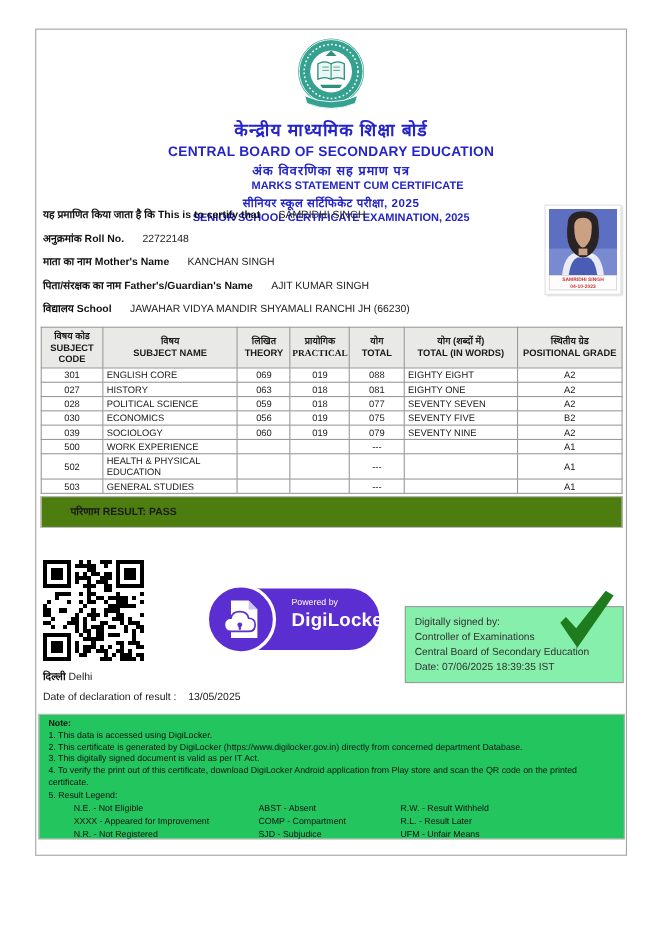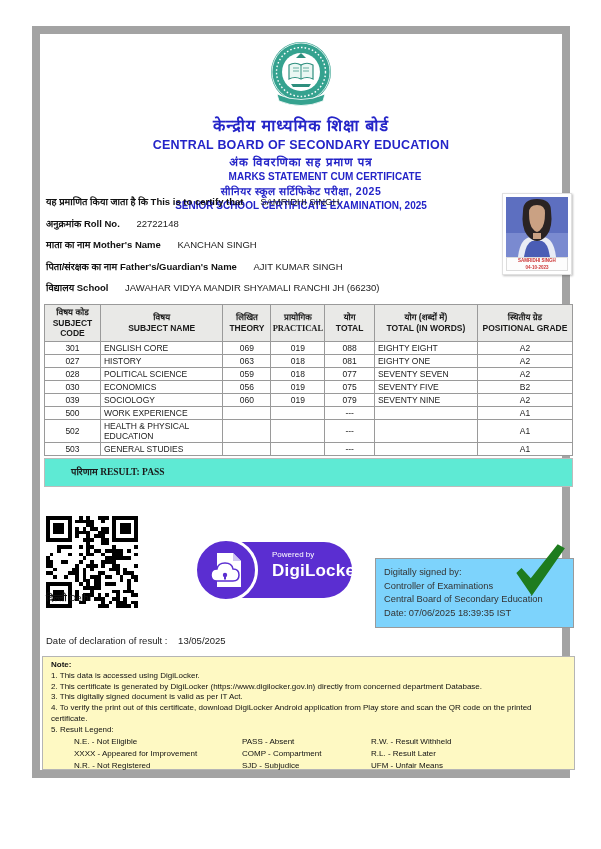--- a/index.html
+++ b/index.html
@@ -1,19 +1,19 @@
 <!DOCTYPE html>
 <html><head>
 <meta charset="utf-8">
 <style>
   * { margin:0; padding:0; box-sizing:border-box; }
   html,body { width:601px; height:849px; background:#ffffff;
     font-family:"Liberation Sans","DejaVu Sans",sans-serif; color:#1a1a1a; }
   .frame { position:absolute; left:32px; top:26px; width:538px; height:752px;
-    border:8px solid #a3a3a3; background:#ffffff; }
+    border:1px solid #a3a3a3; background:#ffffff; }
 
   
   .header { position:absolute; left:0; top:6px; width:100%; text-align:center; }
   .logo { display:block; margin:0 auto 2px auto; }
   .t-blue { color:#2424c8; font-weight:bold; }
   .h-hi-big   { font-size:16px; letter-spacing:1px; }
   .h-en-big   { font-size:12.5px; margin-top:2px; letter-spacing:.2px; }
   .h-hi-mid   { font-size:11.5px; margin-top:2px; letter-spacing:1px; }
   .h-en-mid   { font-size:10px;  margin-top:2px;padding-left:48px; }
   .h-hi-exam  { font-size:10.5px; margin-top:2px; letter-spacing:.5px; }
@@ -38,46 +38,46 @@
   table.marks { position:absolute; left:4px; top:270px; width:529px;
     border-collapse:collapse; table-layout:fixed; font-size:8.5px; }
   .marks th, .marks td { border:1px solid #9a9a9a; padding:1px 3px; vertical-align:middle; }
   .marks th { background:#e9e9e7; font-weight:bold; line-height:10.5px; padding:2px 1px; }
   .marks td { height:13px; line-height:10px; background:#fff; }
   .c-center { text-align:center; } .c-left { text-align:left; }
   .col0{width:10.6%;} .col1{width:23.2%;margin-left:35px;} .col2{width:9.1%;} .col3{width:10.2%;font-family:Liberation Serif, serif;}
   .col4{width:9.4%;} .col5{width:19.5%;} .col6{width:18%;}
 
   .result-band { position:absolute; left:4px; top:424px; width:529px; height:29px;
-    background:#5eead4; border:1px solid #bcbcbc; font-size:9.5px; font-weight:bold;
-    line-height:27px; padding-left:26px;font-family:Liberation Serif, serif; }
+    background:#4d7c0f; border:1px solid #bcbcbc; font-size:9.5px; font-weight:bold;
+    line-height:27px; padding-left:26px; }
 
   
   .qr { position:absolute; left:6px; top:482px; width:92px; height:92px; }
   .qr svg { width:100%; height:100%; }
 
   .dl-badge { position:absolute; left:156px; top:508px; width:156px; height:56px;
     background:#5b2ed1; border-radius:28px; }
   .dl-circle { position:absolute; left:-2px; top:-4px; width:64px; height:64px;
     background:#5b2ed1; border:3px solid #ffffff; border-radius:50%; }
   .dl-text { position:absolute; left:76px; top:8px; color:#fff; }
   .dl-pow { font-size:8px; }
   .dl-name { font-size:17px; font-weight:bold; margin-top:2px; letter-spacing:.2px; }
 
   .sig-box { position:absolute; left:335px; top:524px; width:199px; height:70px;
-    border:1px solid #9a9a9a; background:#7dd3fc; padding:7px 0 0 8px;
+    border:1px solid #9a9a9a; background:#86efac; padding:7px 0 0 8px;
     font-size:9.3px; line-height:13.5px; color:#333; }
   .check { position:absolute; left:466px; top:508px; width:62px; height:58px; }
 
-  .place-line { position:absolute; left:6px; top:557px; font-size:9.5px; }
+  .place-line { position:absolute; left:6px; top:581px; font-size:9.5px; }
   .decl-line  { position:absolute; left:6px; top:601px; font-size:9.5px; }
   .sp { margin-left:8px; }
 
   .note-box { position:absolute; left:2px; top:622px; width:533px; height:114px;
-    border:1px solid #b5b5b5; background:#fef9c3; padding:3px 8px; font-size:8px;
+    border:1px solid #b5b5b5; background:#22c55e; padding:3px 8px; font-size:8px;
     line-height:10.8px; color:#111; }
   .note-head { font-weight:bold; }
   .legend-row { display:grid; grid-template-columns:168px 129px auto;
     margin-left:23px; line-height:12px; }
 </style>
 </head>
 <body>
 
 <div class="frame">
 
@@ -506,21 +506,21 @@
 
   <div class="note-box">
     <div class="note-head">Note:</div>
     <div>1. This data is accessed using DigiLocker.</div>
     <div>2. This certificate is generated by DigiLocker (https://www.digilocker.gov.in) directly from concerned department Database.</div>
     <div>3. This digitally signed document is valid as per IT Act.</div>
     <div>4. To verify the print out of this certificate, download DigiLocker Android application from Play store and scan the QR code on the printed certificate.</div>
     <div>5. Result Legend:</div>
     <div class="legend-row">
       <span>N.E. - Not Eligible</span>
-      <span>PASS - Absent</span>
+      <span>ABST - Absent</span>
       <span>R.W. - Result Withheld</span>
     </div>
     <div class="legend-row">
       <span>XXXX - Appeared for Improvement</span>
       <span>COMP - Compartment</span>
       <span>R.L. - Result Later</span>
     </div>
     <div class="legend-row">
       <span>N.R. - Not Registered</span>
       <span>SJD - Subjudice</span>

